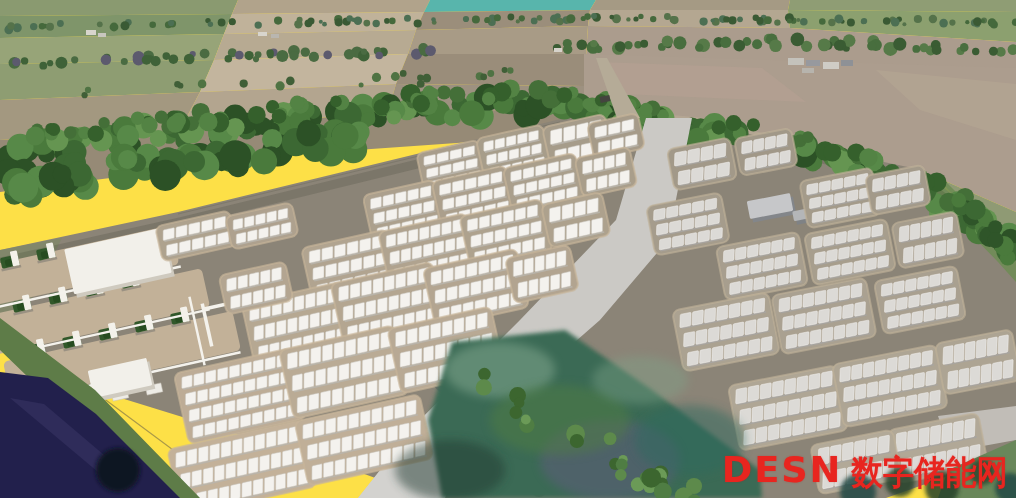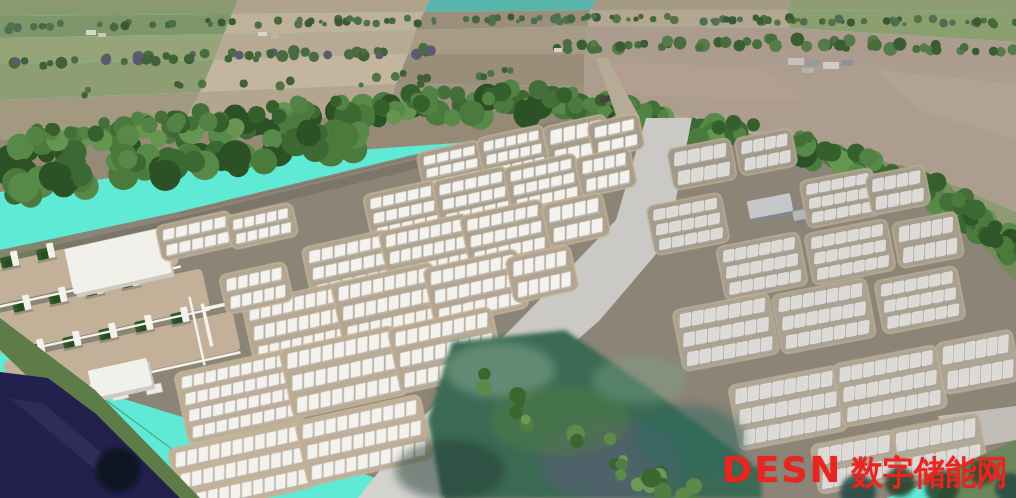--- a/index.html
+++ b/index.html
@@ -1,17 +1,17 @@
 <!DOCTYPE html>
 <html><head>
 <meta charset="utf-8">
 <style>
   html,body{margin:0;padding:0;background:#1b1b1b;}
   .stage{position:relative;width:1016px;height:498px;overflow:hidden;
-         font-family:"DejaVu Sans","Liberation Sans",sans-serif;background:#5eead4;}
+         font-family:"DejaVu Sans","Liberation Sans",sans-serif;background:#fde047;}
   .stage svg{position:absolute;left:0;top:0;display:block;}
   .wm{position:absolute;right:8px;bottom:2px;display:flex;align-items:baseline;gap:10px;
       white-space:nowrap;transform:scaleX(.92);transform-origin:100% 100%;
       font-weight:900;text-shadow:0 0 2px rgba(200,20,16,.35);}
   .wm-logo{font-size:40px;letter-spacing:2px;transform:scaleY(.88);display:inline-block;}
   .wm-cjk{font-size:34px;}
 </style>
 </head>
 <body>
 

